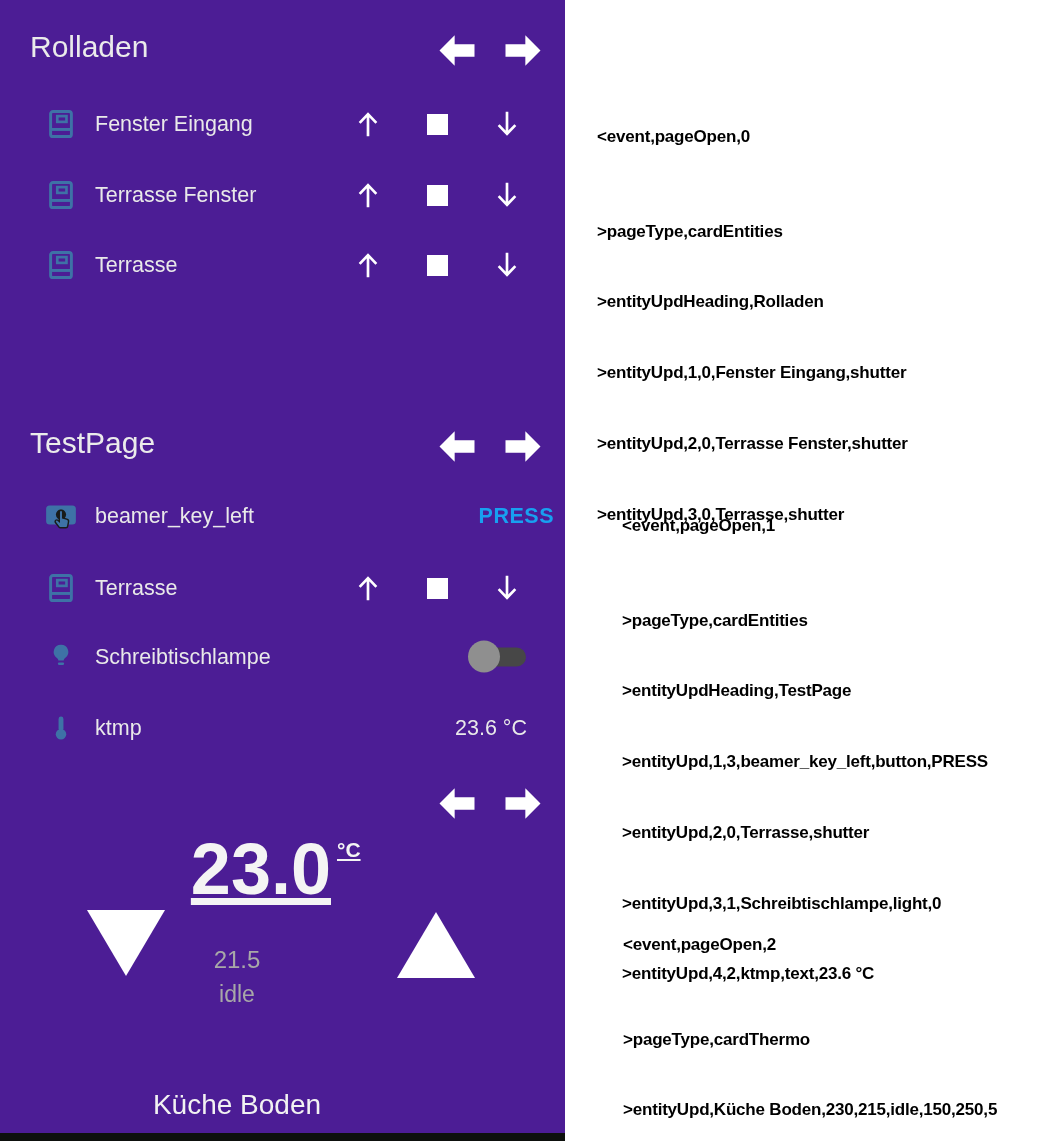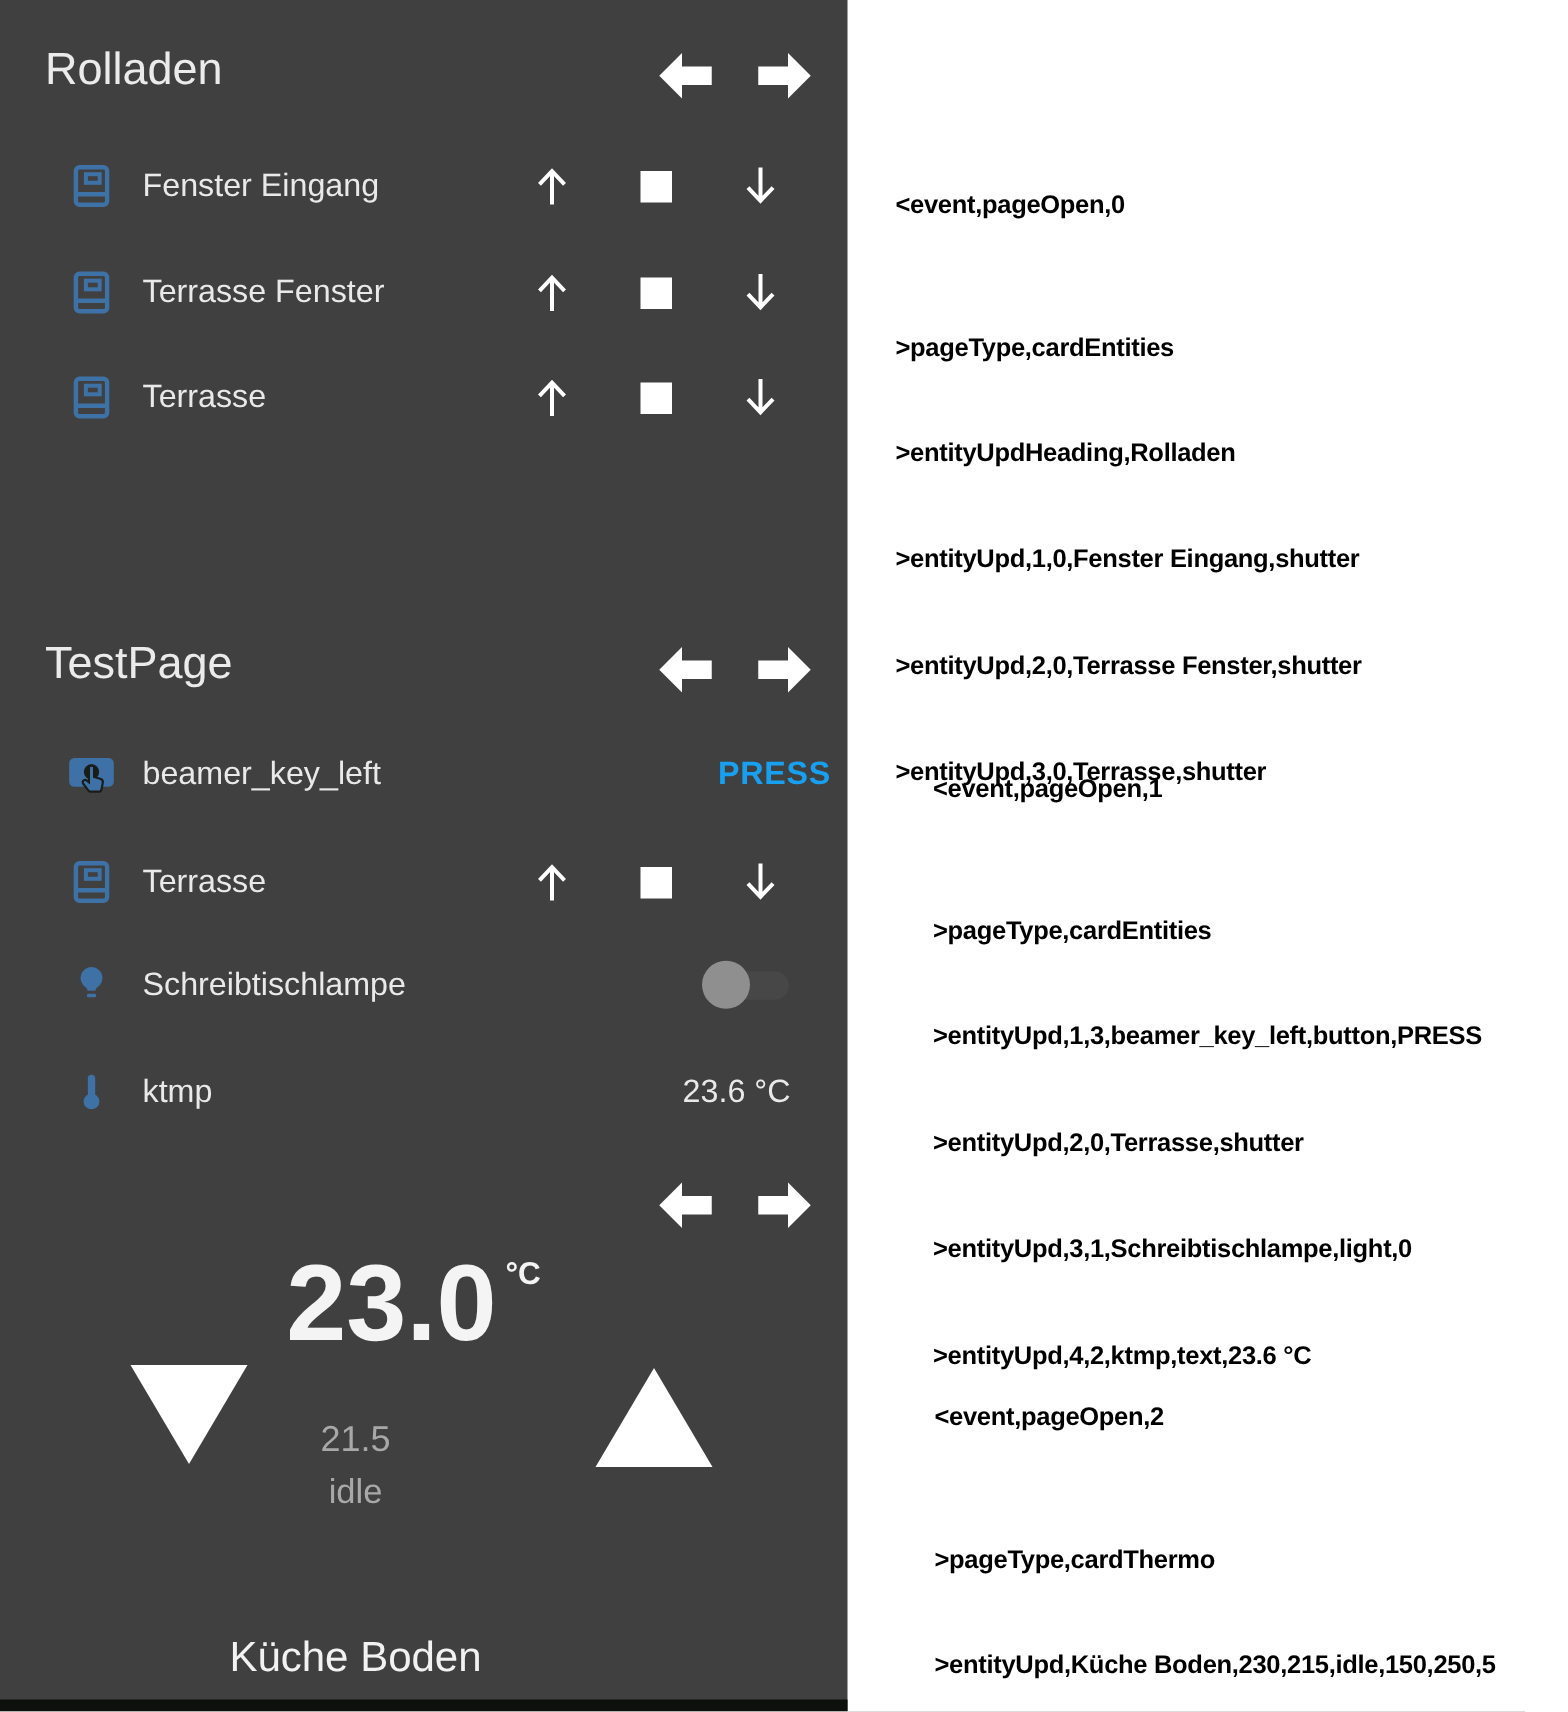--- a/index.html
+++ b/index.html
@@ -1,18 +1,18 @@
 <!DOCTYPE html>
 <html><head>
 <meta charset="utf-8">
 <style>
   html,body{margin:0;padding:0;background:#fff;}
   .page{position:relative;width:1045px;height:1141px;background:#ffffff;
         font-family:"Liberation Sans",sans-serif;overflow:hidden;}
-  .device{position:absolute;left:0;top:0;width:565px;height:1141px;background:#404040;}
+  .device{position:absolute;left:0;top:0;width:565px;height:1141px;background:#4c1d95;}
   .card{position:absolute;left:0;width:565px;}
   .card-title{position:absolute;left:30px;top:0;color:#ebebeb;font-size:30px;font-weight:400;}
   .nav-arrows{position:absolute;right:22px;top:0;display:flex;gap:26px;}
   button{background:none;border:none;padding:0;margin:0;cursor:pointer;}
   .navbtn{width:40px;height:36px;display:flex;align-items:center;justify-content:center;}
   .row{position:absolute;left:0;width:565px;height:48px;}
   .row .e-icon{position:absolute;left:44px;top:50%;transform:translateY(-50%);width:34px;height:36px;
                display:flex;align-items:center;justify-content:center;}
   .row .e-label{position:absolute;left:95px;top:50%;transform:translateY(-50%);
                 color:#e9e9e9;font-size:21.5px;white-space:nowrap;}
@@ -22,21 +22,21 @@
   .stop-square{width:21px;height:21px;background:#ffffff;}
   .value-text{position:absolute;right:38px;top:50%;transform:translateY(-50%);
               color:#e9e9e9;font-size:21.5px;white-space:nowrap;margin-left:36px;}
   .press-label{position:absolute;right:38px;top:50%;transform:translateY(-50%);
                color:#18a0f0;font-size:21.5px;font-weight:700;letter-spacing:.5px;}
   .toggle{position:absolute;left:468px;top:50%;transform:translateY(-50%);width:60px;height:33px;}
   .toggle-track{position:absolute;left:10px;top:7px;width:48px;height:19px;border-radius:10px;background:#474747;}
   .toggle-knob{position:absolute;left:0;top:0;width:32px;height:32px;border-radius:50%;background:#8f8f8f;}
   
   .temp-display{position:absolute;left:50%;transform:translateX(-54%);top:62px;
-                display:flex;align-items:flex-start;color:#f4f4f4;}
+                display:flex;align-items:flex-start;color:#f4f4f4;text-decoration:underline;}
   .temp-value{font-size:72px;font-weight:700;line-height:74px;}
   .temp-unit{font-size:21px;font-weight:700;margin-left:6px;margin-top:6px;}
   .tri-btn{position:absolute;width:80px;height:70px;display:flex;align-items:center;justify-content:center;}
   .tri-down{left:86px;top:138px;} .tri-up{left:396px;top:140px;}
   .center-line{position:absolute;left:0;width:474px;text-align:center;white-space:nowrap;}
   .target-temp{top:176px;color:#a8a8a8;font-size:24px;}
   .thermo-state{top:211px;color:#a8a8a8;font-size:23px;}
   .thermo-name{top:319px;color:#f2f2f2;font-size:28px;}
   .bottom-strip{position:absolute;left:0;top:1133px;width:565px;height:8px;background:#0d100d;}
   
@@ -260,20 +260,21 @@
       <div>&gt;pageType,cardEntities</div>
       <div>&gt;entityUpdHeading,Rolladen</div>
       <div>&gt;entityUpd,1,0,Fenster Eingang,shutter</div>
       <div>&gt;entityUpd,2,0,Terrasse Fenster,shutter</div>
       <div>&gt;entityUpd,3,0,Terrasse,shutter</div>
     </div>
 
     <div class="log-block" style="left:622px;top:467px;">
       <div class="log-event">&lt;event,pageOpen,1</div>
       <div>&gt;pageType,cardEntities</div>
+      <div>&gt;entityUpdHeading,TestPage</div>
       <div>&gt;entityUpd,1,3,beamer_key_left,button,PRESS</div>
       <div>&gt;entityUpd,2,0,Terrasse,shutter</div>
       <div>&gt;entityUpd,3,1,Schreibtischlampe,light,0</div>
       <div>&gt;entityUpd,4,2,ktmp,text,23.6 °C</div>
     </div>
 
     <div class="log-block" style="left:623px;top:886px;">
       <div class="log-event">&lt;event,pageOpen,2</div>
       <div>&gt;pageType,cardThermo</div>
       <div>&gt;entityUpd,Küche Boden,230,215,idle,150,250,5</div>

